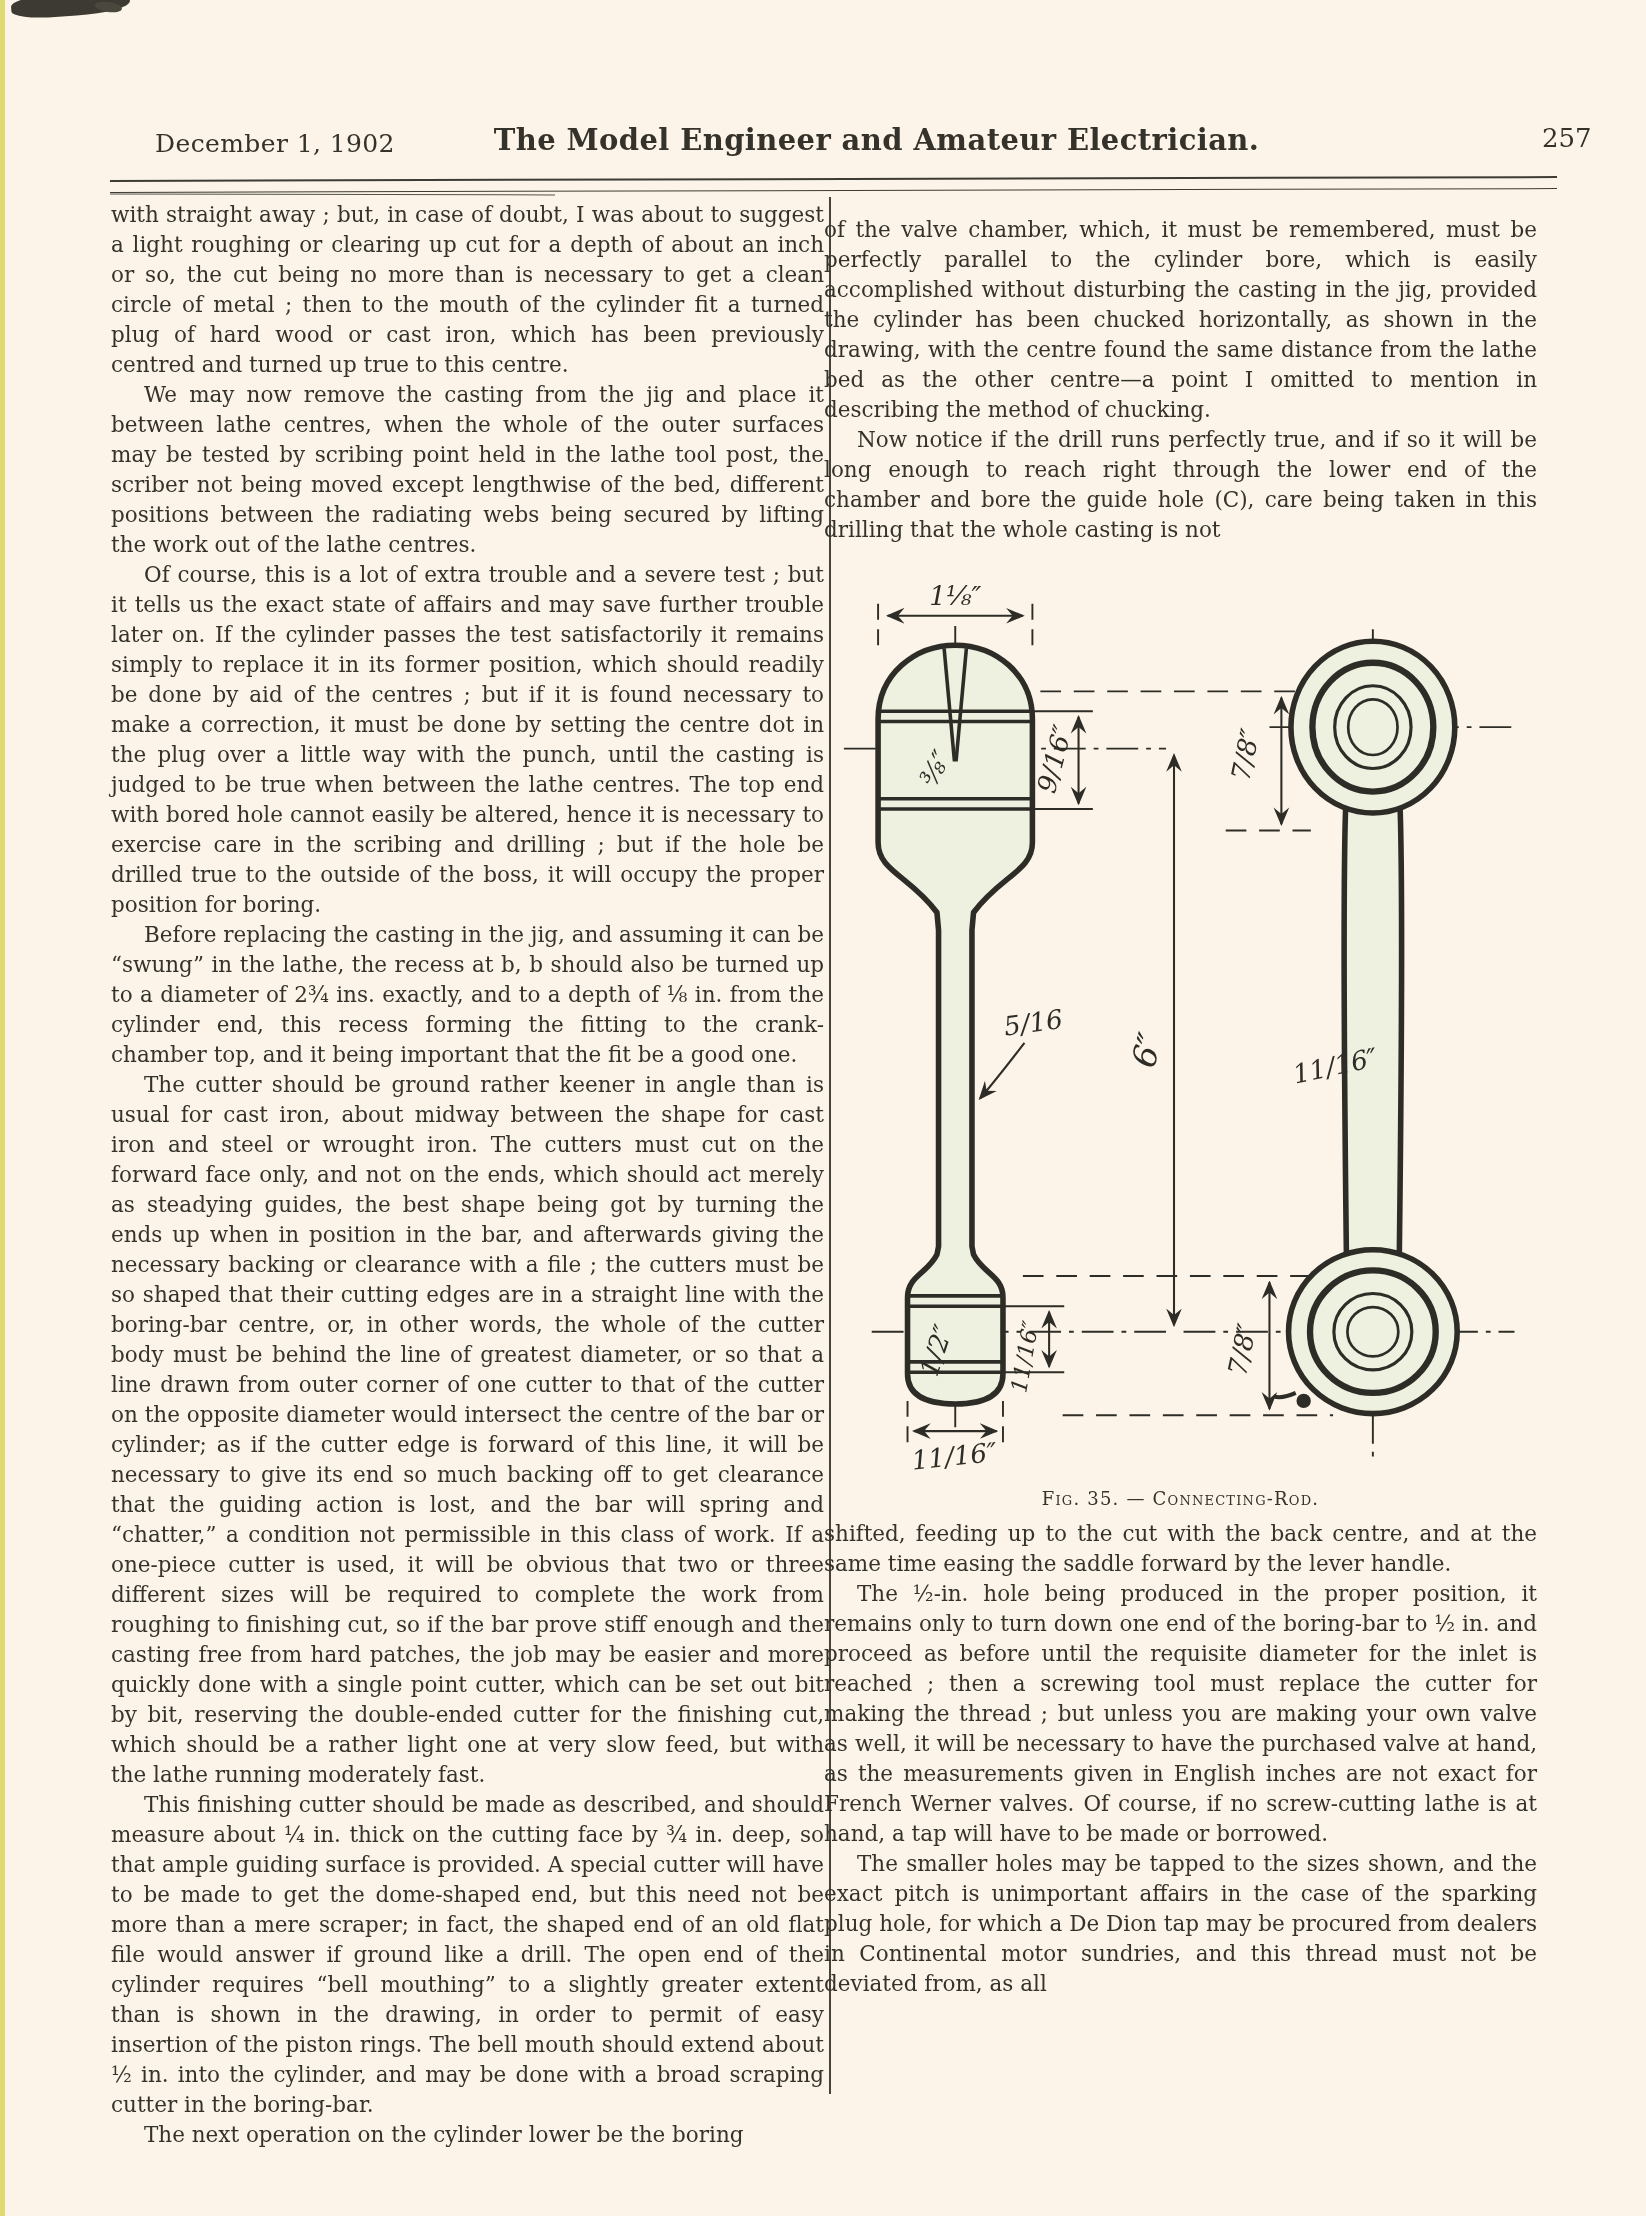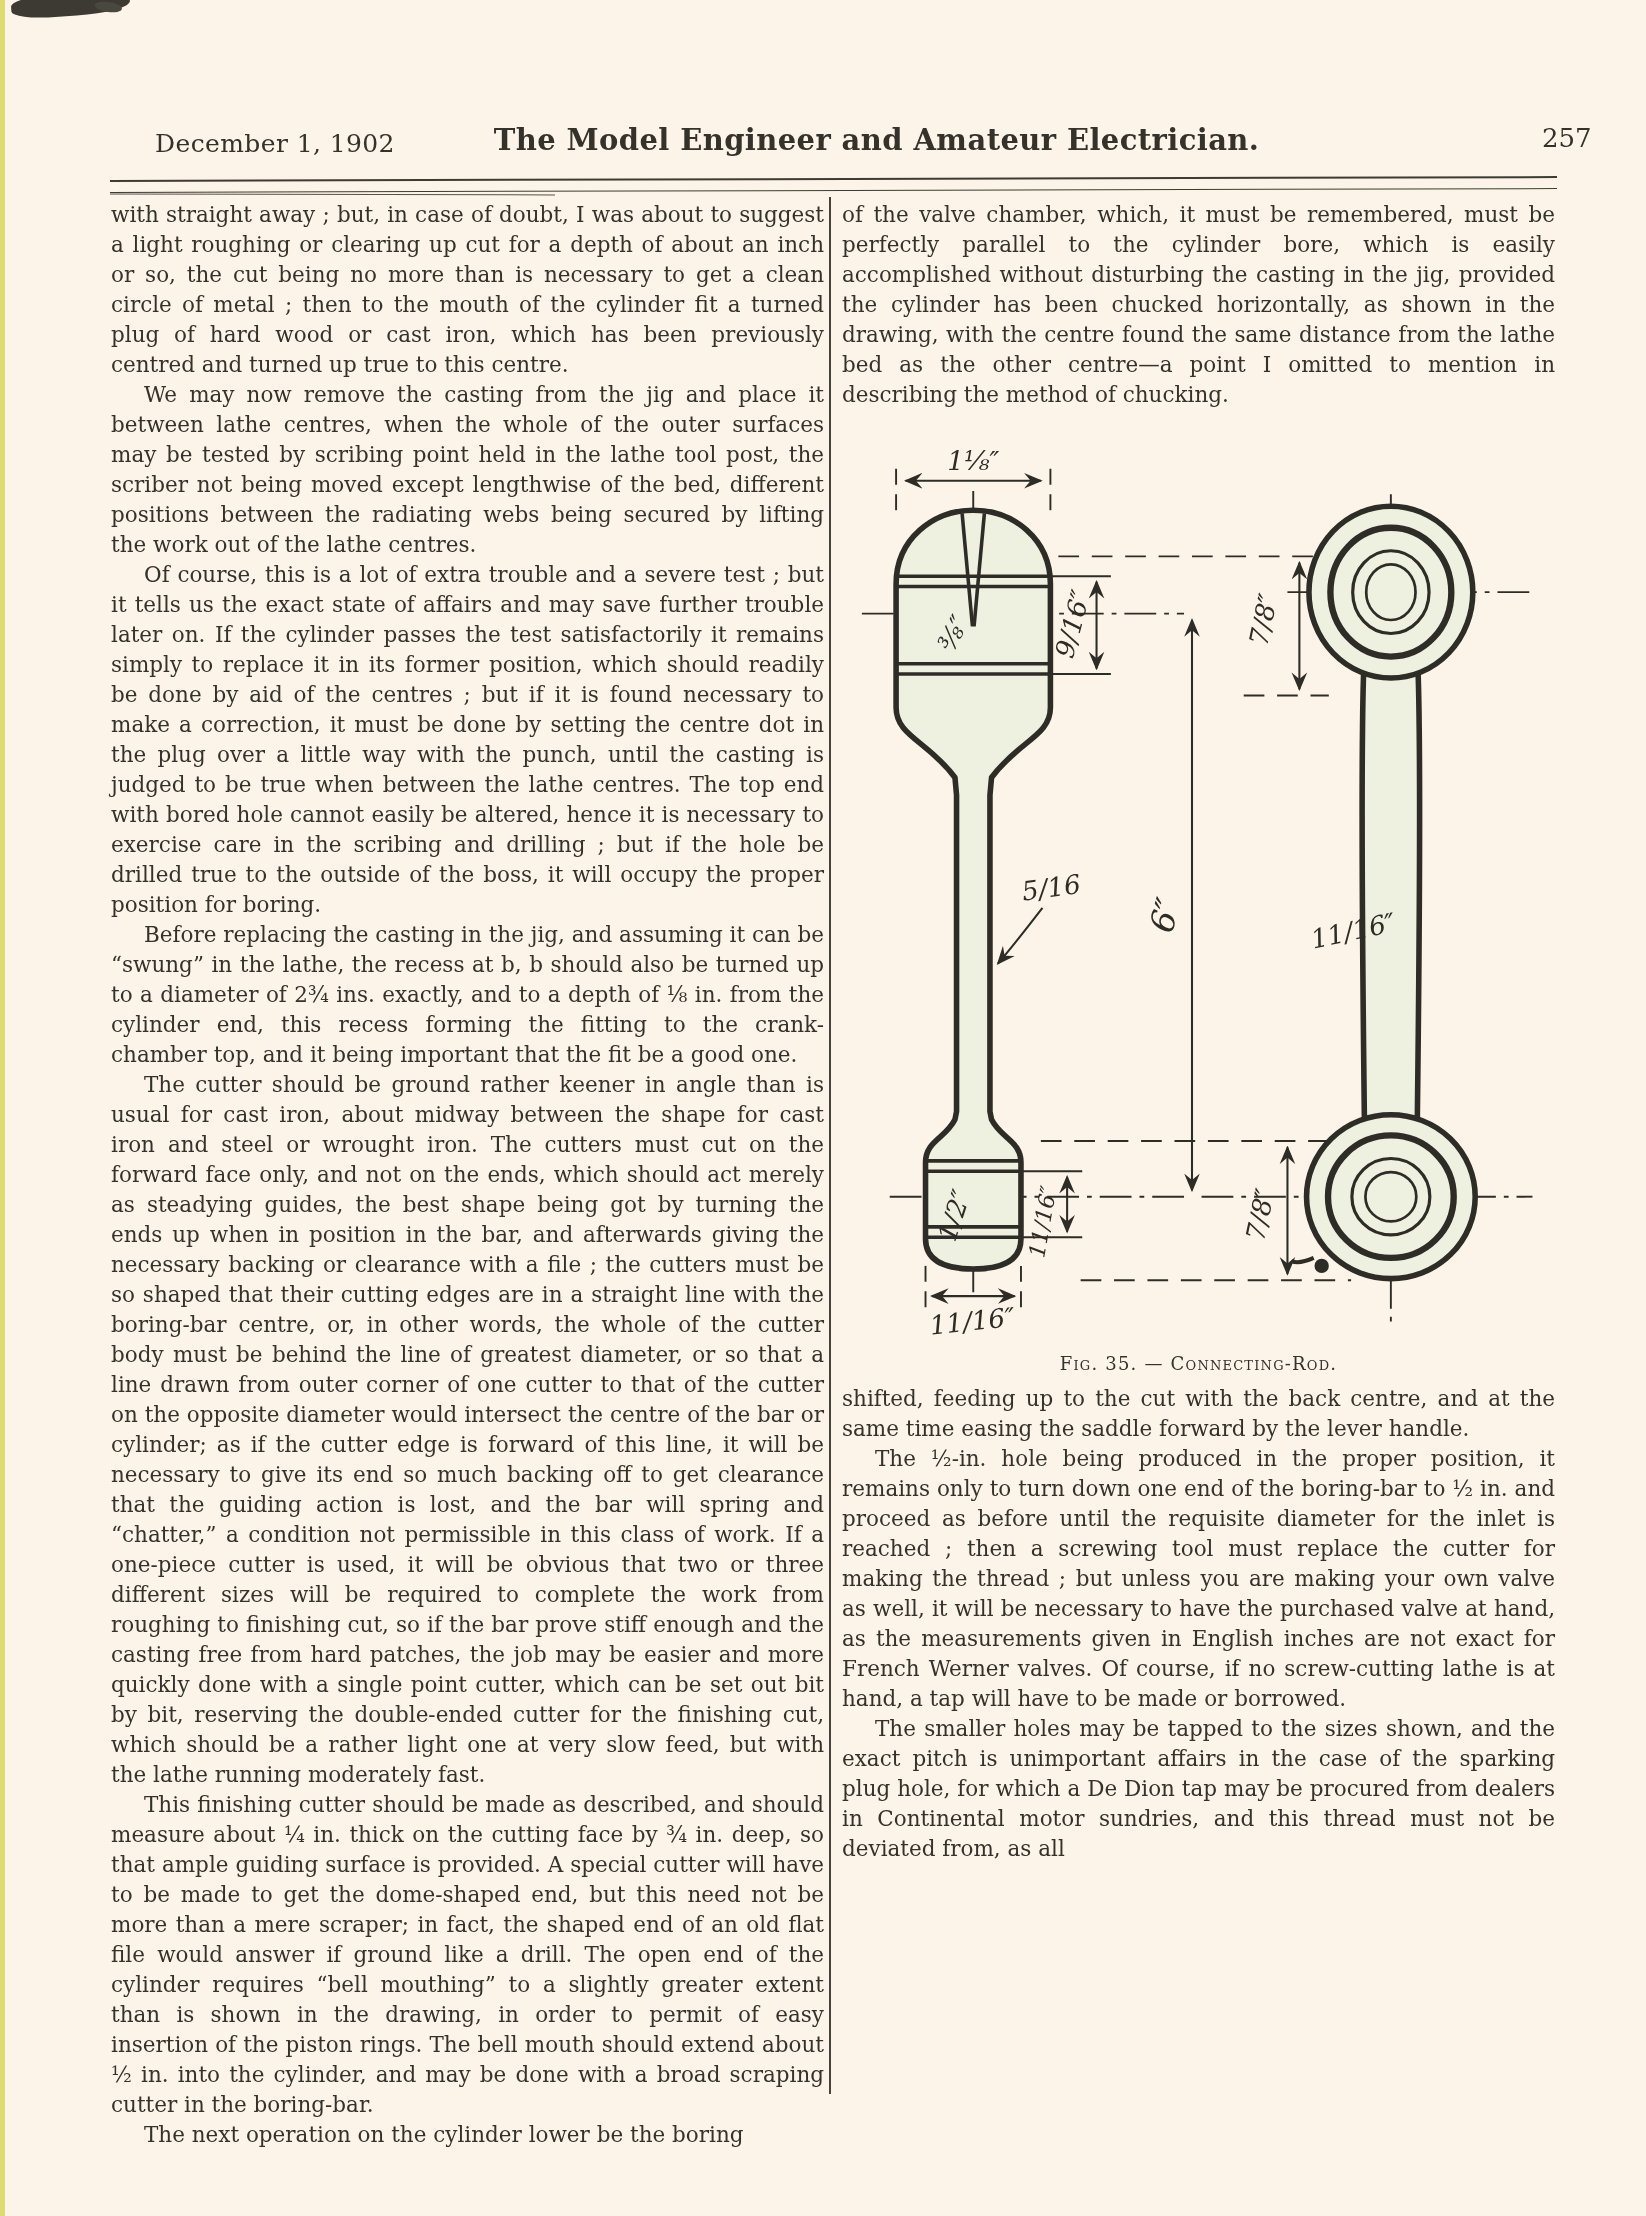--- a/index.html
+++ b/index.html
@@ -19,21 +19,21 @@
   .hdr-date{position:absolute;left:0;top:11px;font-size:25px;letter-spacing:0.4px;}
   .hdr-title{position:absolute;left:0;right:0;top:4.8px;text-align:center;font-weight:700;font-size:29px;letter-spacing:0.4px;}
   .hdr-page{position:absolute;right:6.4px;top:4.8px;font-size:26px;}
   .rule-double{position:absolute;left:110px;top:178px;width:1447px;height:9.5px;
     border-top:2.4px solid #3d3b33;border-bottom:1.6px solid #3d3b33;transform:rotate(-.15deg);}
   .rule-frag{position:absolute;left:110px;top:194px;width:445px;height:0;border-top:1.6px solid #55524a;transform:rotate(.1deg);}
 
   
   .col{position:absolute;top:200px;width:713px;font-size:21.5px;line-height:30px;text-align:justify;}
   .col-left{left:111px;}
-  .col-right{left:842px;}
+  .col-right{left:824px;margin-top:15px;}
   .divider{position:absolute;left:829px;top:197px;width:1.6px;height:1897px;background:#45433a;}
   p.para{margin:0;padding:0;}
   p.indent{text-indent:33px;}
 
   
   .figure-block{margin:11px 0 4.8px 0;}
   .fig-caption{text-align:center;font-variant:small-caps;font-size:18px;letter-spacing:1.2px;margin-top:4.8px;color:#34322b;}
   svg text.hw{font-family:"DejaVu Serif",serif;font-style:italic;font-size:33px;fill:#2e2c26;}
   svg text.hw-big{font-size:42px;}
   svg text.hw-sm{font-size:28px;}
@@ -60,20 +60,21 @@
   <p class="para indent">We may now remove the casting from the jig and place it between lathe centres, when the whole of the outer surfaces may be tested by scribing point held in the lathe tool post, the scriber not being moved except lengthwise of the bed, different positions between the radiating webs being secured by lifting the work out of the lathe centres.</p>
   <p class="para indent">Of course, this is a lot of extra trouble and a severe test ; but it tells us the exact state of affairs and may save further trouble later on.  If the cylinder passes the test satisfactorily it remains simply to replace it in its former position, which should readily be done by aid of the centres ; but if it is found necessary to make a correction, it must be done by setting the centre dot in the plug over a little way with the punch, until the casting is judged to be true when between the lathe centres.  The top end with bored hole cannot easily be altered, hence it is necessary to exercise care in the scribing and drilling ; but if the hole be drilled true to the outside of the boss, it will occupy the proper position for boring.</p>
   <p class="para indent">Before replacing the casting in the jig, and assuming it can be “swung” in the lathe, the recess at b, b should also be turned up to a diameter of 2¾ ins. exactly, and to a depth of ⅛ in. from the cylinder end, this recess forming the fitting to the crank-chamber top, and it being important that the fit be a good one.</p>
   <p class="para indent">The cutter should be ground rather keener in angle than is usual for cast iron, about midway between the shape for cast iron and steel or wrought iron.  The cutters must cut on the forward face only, and not on the ends, which should act merely as steadying guides, the best shape being got by turning the ends up when in position in the bar, and afterwards giving the necessary backing or clearance with a file ; the cutters must be so shaped that their cutting edges are in a straight line with the boring-bar centre, or, in other words, the whole of the cutter body must be behind the line of greatest diameter, or so that a line drawn from outer corner of one cutter to that of the cutter on the opposite diameter would intersect the centre of the bar or cylinder; as if the cutter edge is forward of this line, it will be necessary to give its end so much backing off to get clearance that the guiding action is lost, and the bar will spring and “chatter,” a condition not permissible in this class of work.  If a one-piece cutter is used, it will be obvious that two or three different sizes will be required to complete the work from roughing to finishing cut, so if the bar prove stiff enough and the casting free from hard patches, the job may be easier and more quickly done with a single point cutter, which can be set out bit by bit, reserving the double-ended cutter for the finishing cut, which should be a rather light one at very slow feed, but with the lathe running moderately fast.</p>
   <p class="para indent">This finishing cutter should be made as described, and should measure about ¼ in. thick on the cutting face by ¾ in. deep, so that ample guiding surface is provided. A special cutter will have to be made to get the dome-shaped end, but this need not be more than a mere scraper; in fact, the shaped end of an old flat file would answer if ground like a drill.  The open end of the cylinder requires “bell mouthing” to a slightly greater extent than is shown in the drawing, in order to permit of easy insertion of the piston rings.  The bell mouth should extend about ½ in. into the cylinder, and may be done with a broad scraping cutter in the boring-bar.</p>
   <p class="para indent">The next operation on the cylinder lower be the boring</p>
 </div>
 
 <div class="col col-right">
   <p class="para">of the valve chamber, which, it must be remembered, must be perfectly parallel to the cylinder bore, which is easily accomplished without disturbing the casting in the jig, provided the cylinder has been chucked horizontally, as shown in the drawing, with the centre found the same distance from the lathe bed as the other centre—a point I omitted to mention in describing the method of chucking.</p>
+  <p class="para indent">Now notice if the drill runs perfectly true, and if so it will be long enough to reach right through the lower end of the chamber and bore the guide hole (C), care being taken in this drilling that the whole casting is not</p>
 
   <div class="figure-block">
     <svg width="700" height="915" viewBox="0 0 880 1150" style="font-size:27px">
       <defs>
         <marker id="ah" viewBox="0 0 10 10" refX="9" refY="5" markerWidth="9" markerHeight="9" orient="auto-start-reverse">
           <path d="M0,0.8 L10,5 L0,9.2 L3.5,5 Z" fill="#2e2c26"></path>
         </marker>
       </defs>
 
       <g stroke="#2e2c26" stroke-width="2.4" fill="none">

